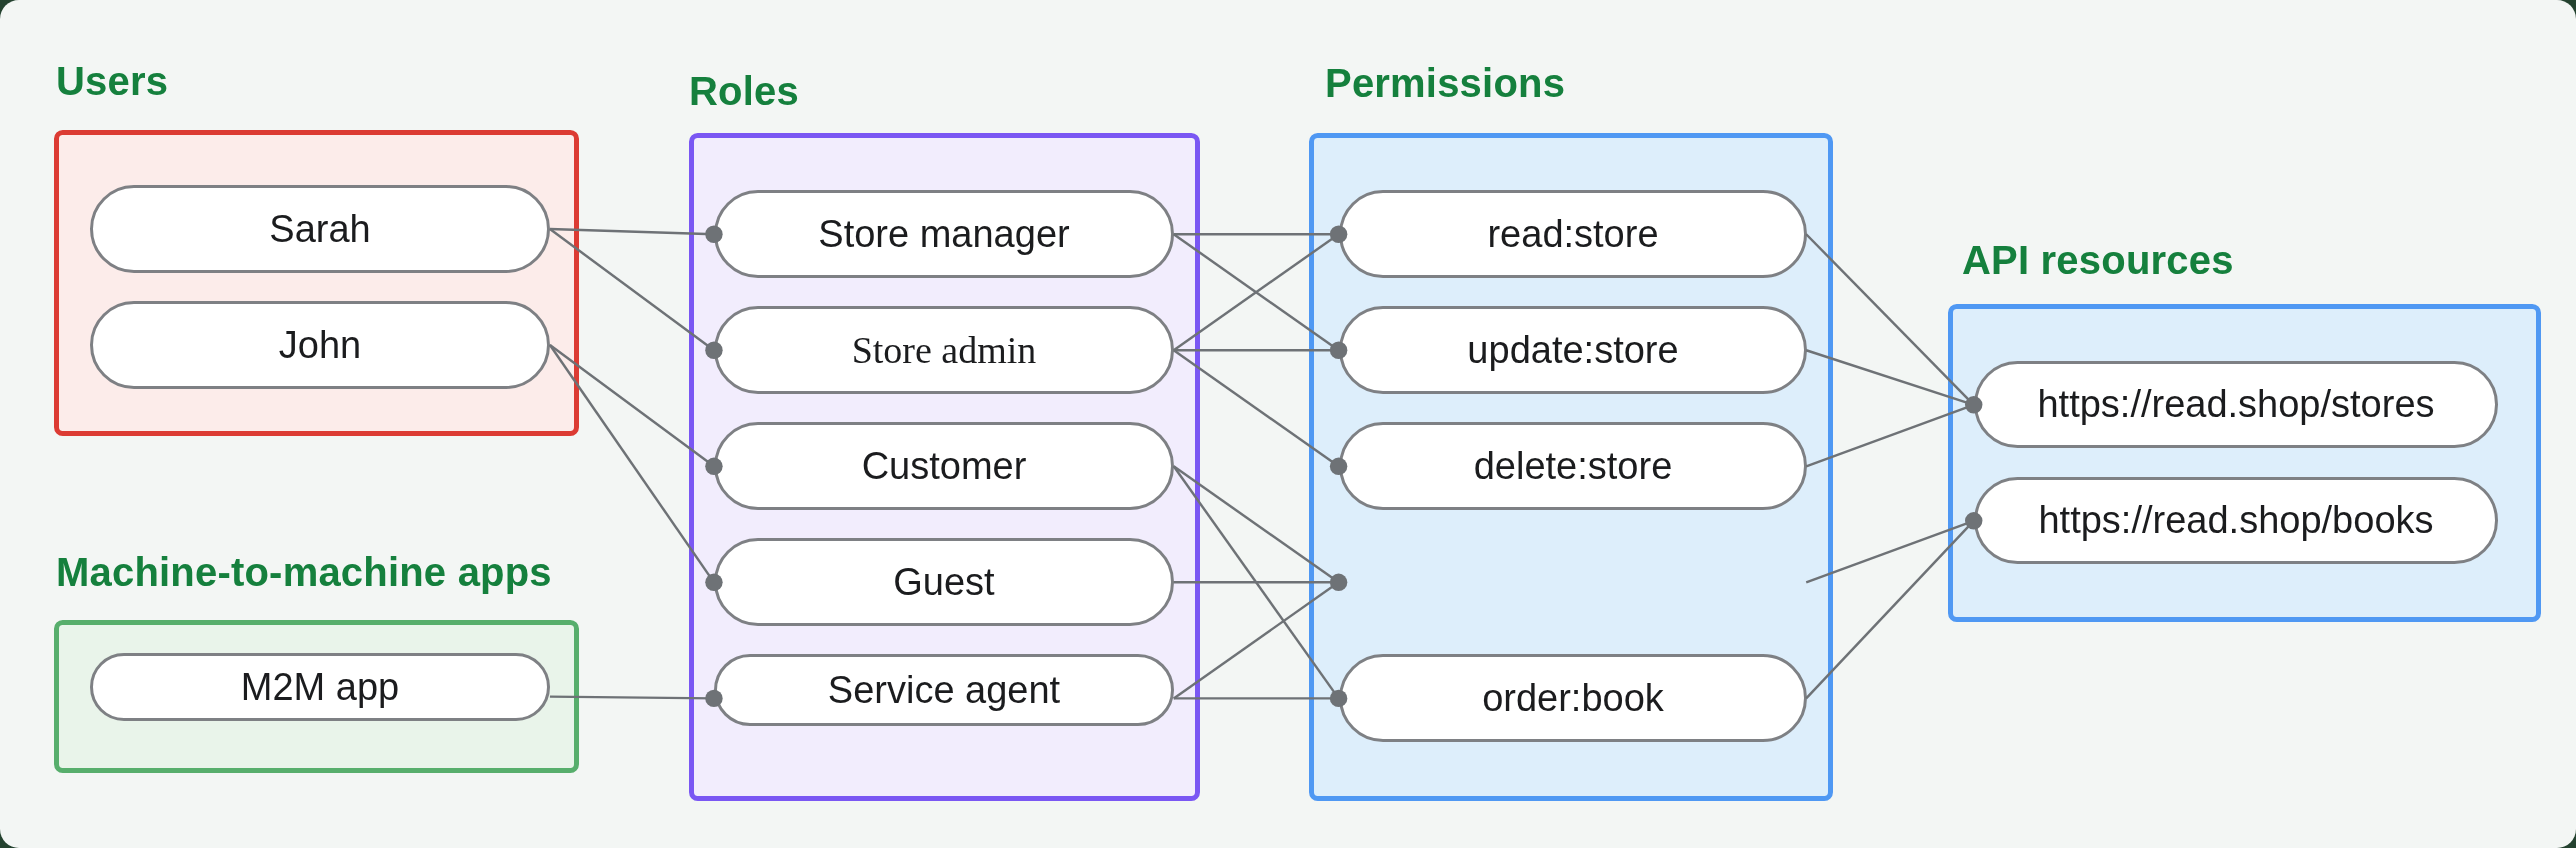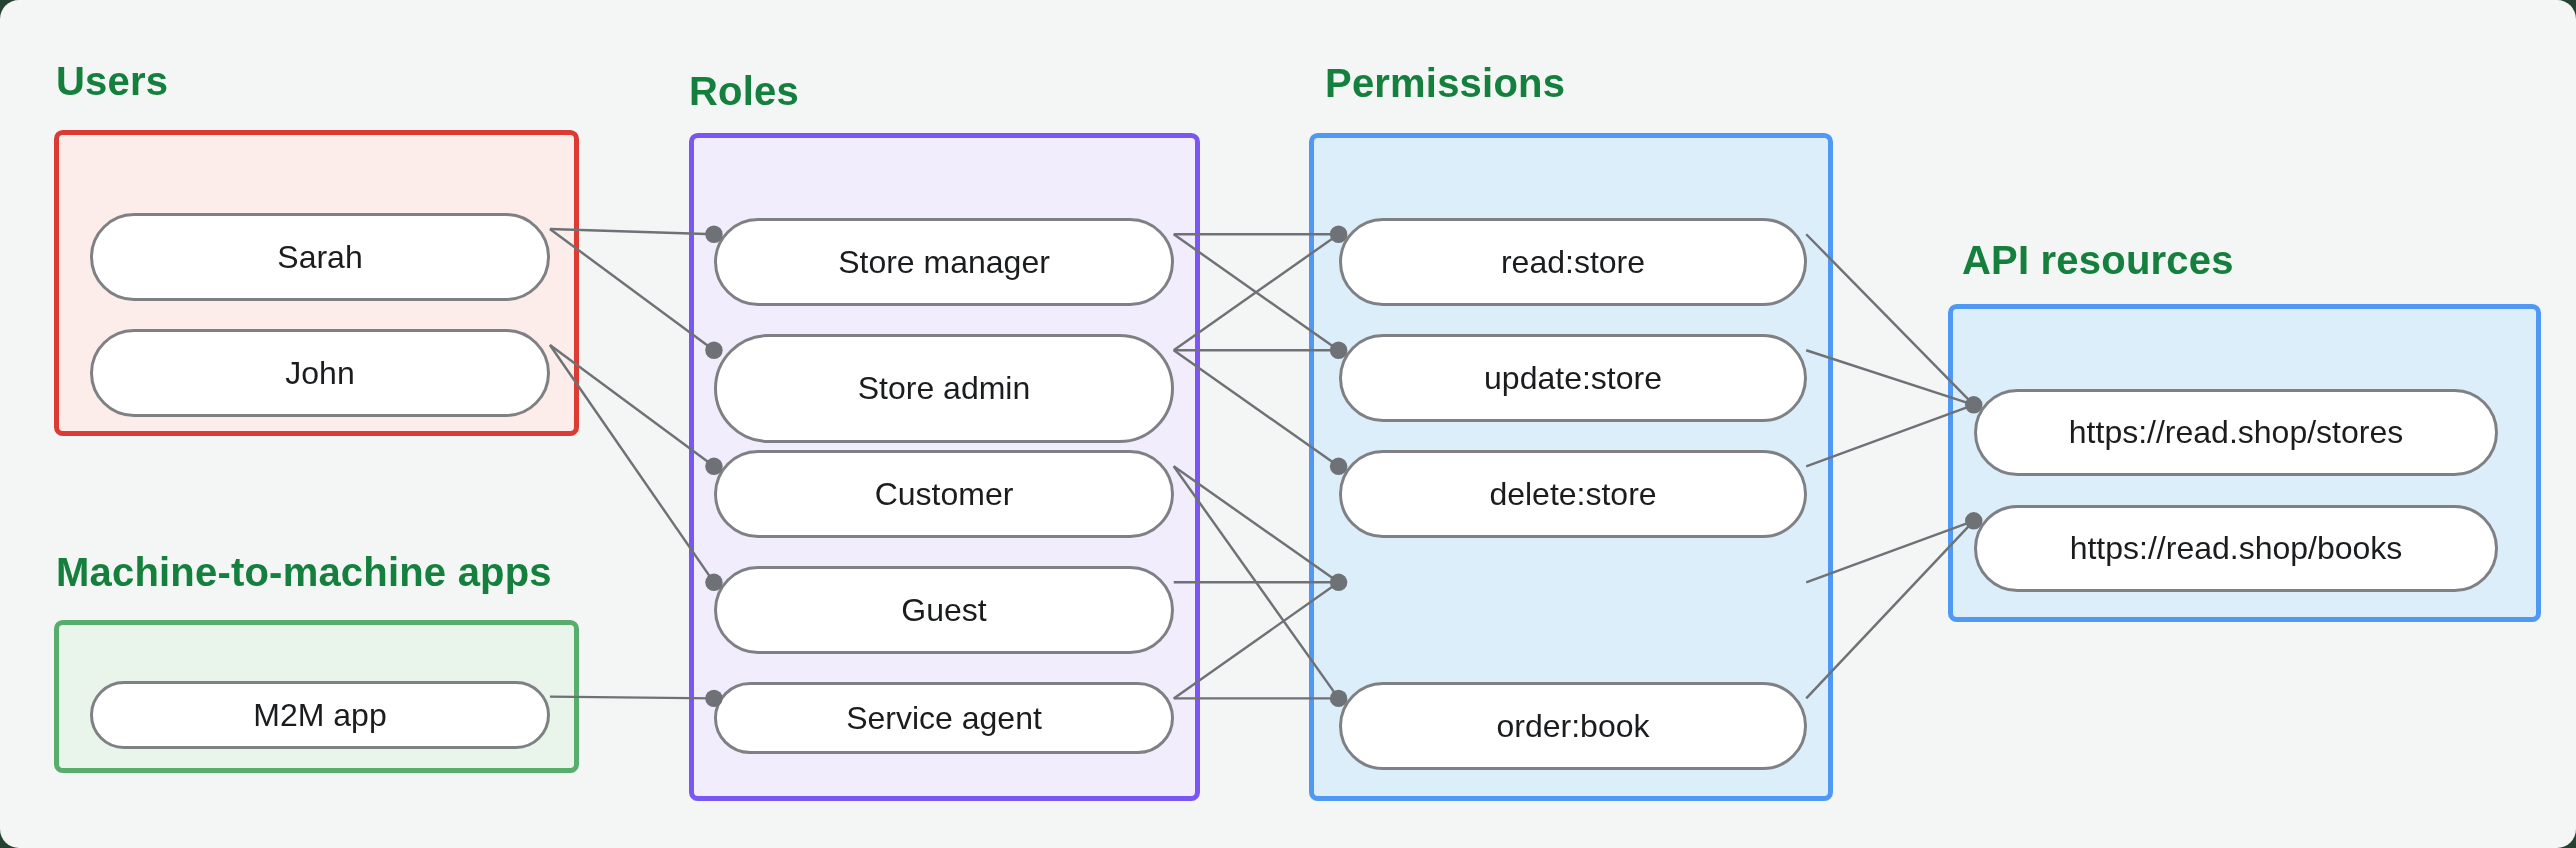--- a/index.html
+++ b/index.html
@@ -43,25 +43,24 @@
 
   .pill {
     position: absolute;
     box-sizing: border-box;
     background: #ffffff;
     border: 3.1px solid #7e8084;
     border-radius: 872px;
     display: flex;
     align-items: center;
     justify-content: center;
-    font-size: 32px;
+    font-size: 38px;
     color: #1b1c1e;
     white-space: nowrap;
     z-index: 3;
-    margin-top: 28px;
   }
   #edge-layer {
     position: absolute;
     left: 0; top: 0;
     width: 2576px;
     height: 848px;
     z-index: 4;
     pointer-events: none;
   }
 </style>
@@ -80,21 +79,21 @@
   <div class="group-box box-roles"></div>
   <div class="group-box box-permissions"></div>
   <div class="group-box box-api"></div>
   <div class="group-box box-m2m"></div>
 
   <div class="pill" style="left:90px; top:185px; width:460px; height:88px;">Sarah</div>
   <div class="pill" style="left:90px; top:301px; width:460px; height:88px;">John</div>
   <div class="pill" style="left:90px; top:653px; width:460px; height:68px;">M2M app</div>
 
   <div class="pill" style="left:714px; top:190px; width:460px; height:88px;">Store manager</div>
-  <div class="pill" style="left:714px; top:306px; width:460px; height:109px;">Store admin</div>
+  <div class="pill" style="left:714px; top:306px; width:460px; height:88px;font-family:Liberation Serif, serif;">Store admin</div>
   <div class="pill" style="left:714px; top:422px; width:460px; height:88px;">Customer</div>
   <div class="pill" style="left:714px; top:538px; width:460px; height:88px;">Guest</div>
   <div class="pill" style="left:714px; top:654px; width:460px; height:72px;">Service agent</div>
 
   <div class="pill" style="left:1339px; top:190px; width:468px; height:88px;">read:store</div>
   <div class="pill" style="left:1339px; top:306px; width:468px; height:88px;">update:store</div>
   <div class="pill" style="left:1339px; top:422px; width:468px; height:88px;">delete:store</div>
   <div class="pill" style="left:1339px; top:654px; width:468px; height:88px;">order:book</div>
 
   <div class="pill" style="left:1974px; top:361px; width:524px; height:87px;">https://read.shop/stores</div>

